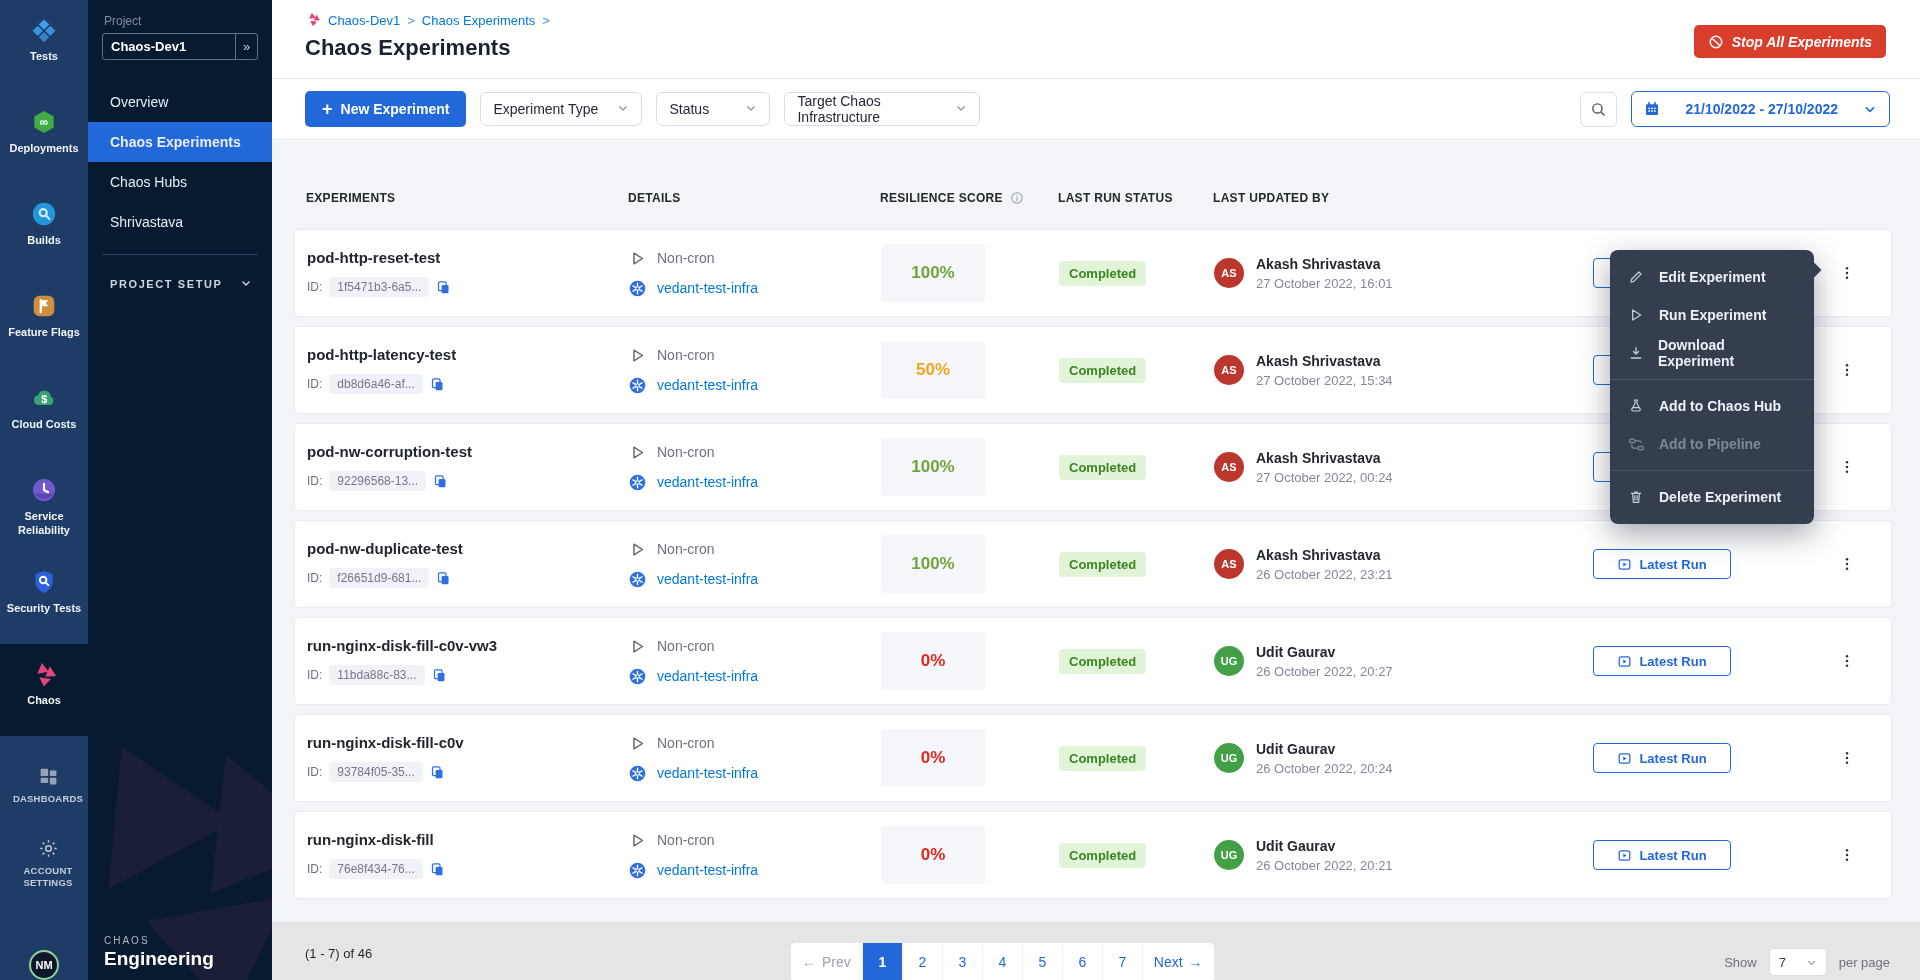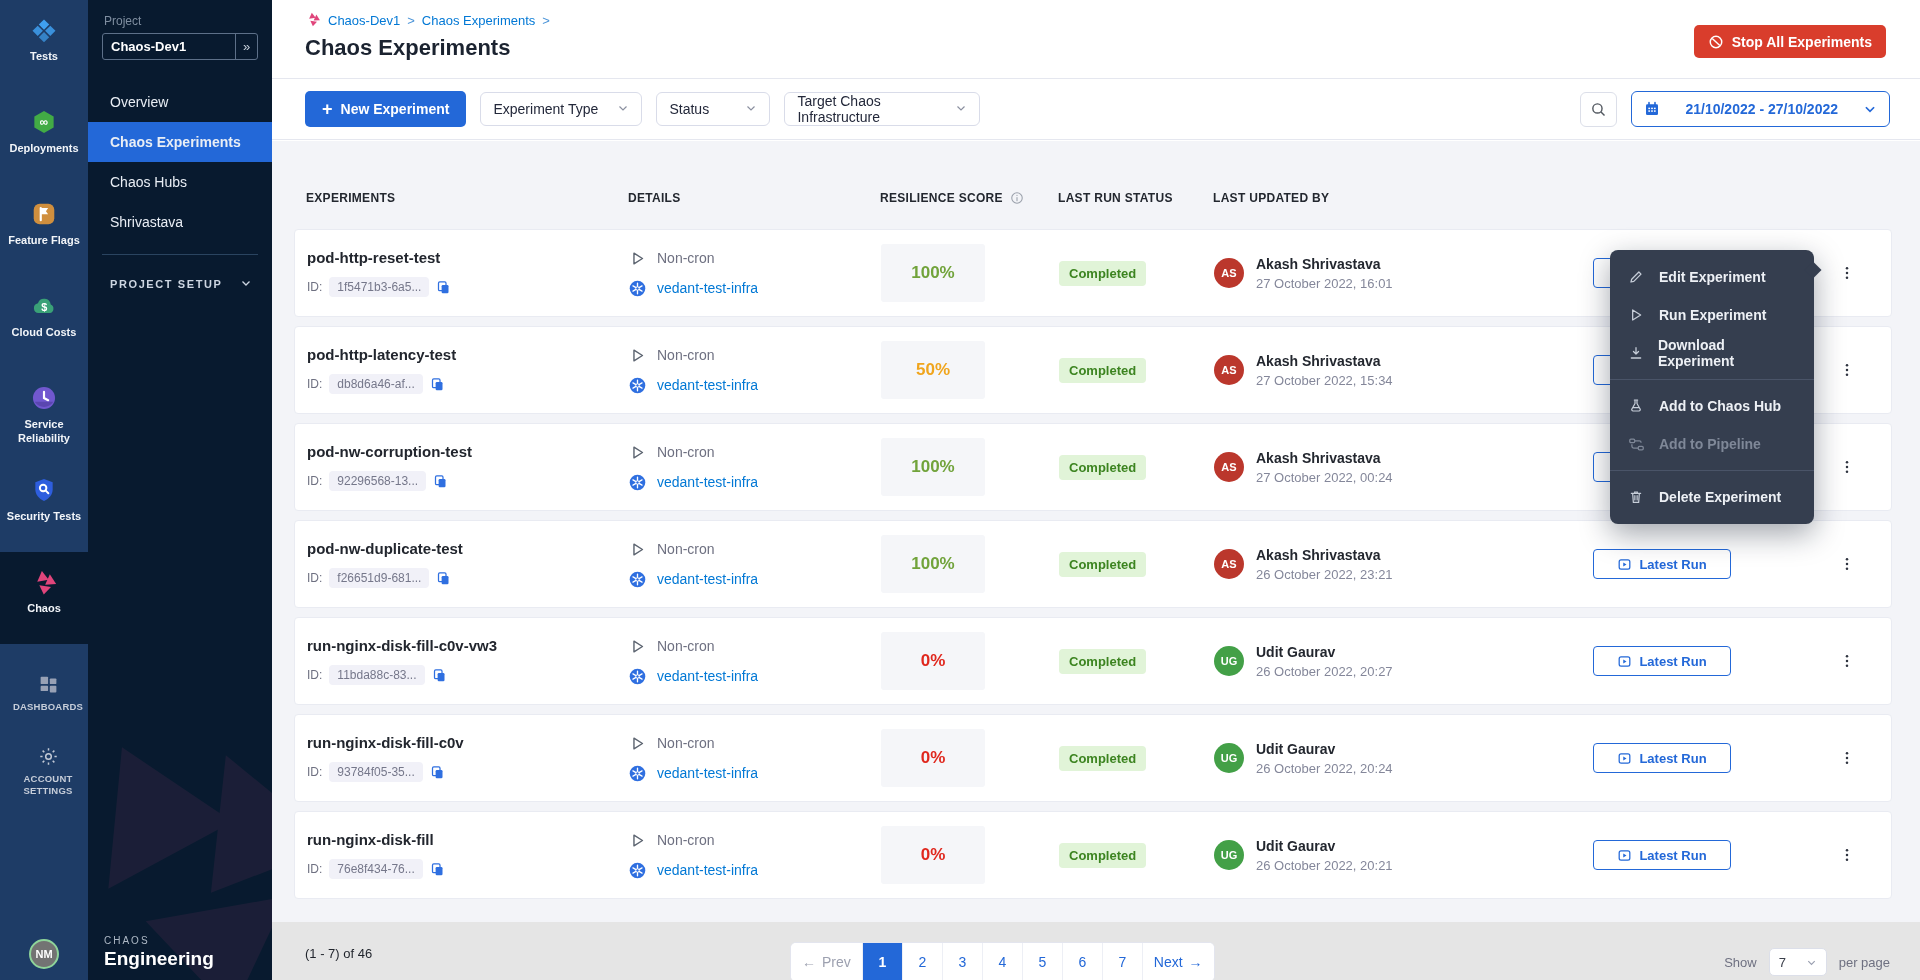--- a/index.html
+++ b/index.html
@@ -14,22 +14,22 @@
   
   .rail { width:88px; flex-shrink:0; background:#1e3c66; position:relative; z-index:6; }
   .rail-item { height:92px; padding-top:15px; text-align:center; cursor:pointer; }
   .rail-item .ric { height:30px; display:flex; align-items:center; justify-content:center; }
   .rail-item .rlb { margin-top:5px; font-size:11px; font-weight:bold; line-height:1.25; padding:0 3px; color:#f2f5f9; }
   .rail-item.small { height:72px; padding-top:12px;padding-left:8px; }
   .rail-item.small .ric { height:24px; }
   .rail-item.small .rlb { font-size:9.5px; color:#c6cdd9; letter-spacing:.2px; }
   .rail-item.gap-top { margin-top:16px; }
   .rail-item.active { background:#081a2f; }
-  .rail-avatar { position:absolute; bottom:11px; left:50%; transform:translateX(-50%);
-    width:30px; height:30px; border-radius:50%; background:#737373; border:2px solid #8fd49a;
+  .rail-avatar { position:absolute; bottom:0; left:50%; transform:translateX(-50%);
+    width:30px; height:30px; border-radius:50%; background:#0f172a; border:2px solid #8fd49a;
     color:#fff; font-size:11px; font-weight:bold; display:flex; align-items:center; justify-content:center; cursor:pointer; }
 
   
   .panel { width:184px; flex-shrink:0; background:#081a2f; position:relative; color:#fff; overflow:hidden; z-index:5; }
   .proj-label { margin:14px 16px 5px; font-size:12px; color:#7f8ea0; }
   .proj-input { margin:0 14px; height:27px; border:1px solid #5d7089; border-radius:3px; display:flex; align-items:center; background:transparent; }
   .proj-name { flex:1; padding-left:8px; font-size:13px; font-weight:bold; color:#fff; }
   .proj-collapse { width:22px; height:100%; border-left:1px solid #5d7089; display:flex; align-items:center; justify-content:center; color:#c9d3de; font-size:13px; cursor:pointer; }
   .nav { margin-top:22px; position:relative; z-index:2; }
   .nav-item { height:40px; display:flex; align-items:center; padding-left:22px; font-size:14px; color:#e9eef5; cursor:pointer; }
@@ -44,21 +44,21 @@
 
   
   .main { flex:1; position:relative; background:#fff; }
   .mhead { height:79px; border-bottom:1px solid #e5e7ef; position:relative; background:#fff; }
   .crumbs { position:absolute; left:33px; top:11px; display:flex; align-items:center; gap:7px; font-size:13px; }
   .crumb { color:#0278d5; cursor:pointer; }
   .crumb-sep { color:#4b94d8; }
   .ptitle { position:absolute; left:33px; top:35px; font-size:22px; font-weight:bold; color:#1b2330; }
   .stop-btn { position:absolute; right:34px; top:25px; background:#d93d2c; color:#fff; font-weight:bold; font-size:14px;
     border:none; border-radius:5px; height:33px; padding:0 14px; display:flex; align-items:center; gap:8px; cursor:pointer;
-    font-family:"Liberation Sans",sans-serif; }
+    font-family:"Liberation Sans",sans-serif;font-style:italic; }
 
   .toolbar { height:61px; border-bottom:1px solid #e5e7ef; display:flex; align-items:center; padding:0 30px 0 33px; gap:14px; background:#fff; }
   .new-btn { background:#2368d8; color:#fff; border:none; border-radius:5px; height:36px; padding:0 17px;
     font-size:14px; font-weight:bold; display:flex; align-items:center; gap:8px; cursor:pointer; font-family:"Liberation Sans",sans-serif; }
   .new-btn .plus { font-size:18px; font-weight:bold; line-height:1; }
   .filter { height:34px; border:1px solid #d9dce9; border-radius:6px; background:#fff; display:flex; align-items:center;
     justify-content:space-between; padding:0 12px; font-size:14px; color:#23283a; cursor:pointer; }
   .filter:nth-of-type(1) { width:162px; }
   .filter:nth-of-type(2) { width:114px; }
   .filter:nth-of-type(3) { width:196px; }
@@ -145,20 +145,30 @@
   <div class="rail-item">
     <div class="ric">
             <svg width="26" height="26" viewBox="0 0 24 24">
               <path d="M12 1.8l8.9 5.1v10.2L12 22.2l-8.9-5.1V6.9z" fill="#42ab45"></path>
               <text x="12" y="15.8" font-size="11" fill="#fff" text-anchor="middle" font-weight="bold">∞</text>
             </svg>
           </div>
     <div class="rlb">Deployments</div>
   </div>
 
+  <div class="rail-item">
+    <div class="ric">
+            <svg width="26" height="26" viewBox="0 0 24 24">
+              <circle cx="12" cy="12" r="10.3" fill="#2196dd"></circle>
+              <circle cx="11.3" cy="10.8" r="3.3" fill="none" stroke="#d6ecff" stroke-width="2"></circle>
+              <path d="M13.8 13.4l3.2 3.2" stroke="#d6ecff" stroke-width="2" stroke-linecap="round"></path>
+            </svg>
+          </div>
+    <div class="rlb">Builds</div>
+  </div>
 
   <div class="rail-item">
     <div class="ric">
             <svg width="26" height="26" viewBox="0 0 24 24">
               <rect x="2.5" y="2.5" width="19" height="19" rx="5.5" fill="#d08f3e"></rect>
               <path d="M9 6.5v11.2" stroke="#fff" stroke-width="2" stroke-linecap="round"></path>
               <path d="M9 6.5h6.8l-2 2.9 2 2.9H9z" fill="#fff"></path>
             </svg>
           </div>
     <div class="rlb">Feature Flags</div>

